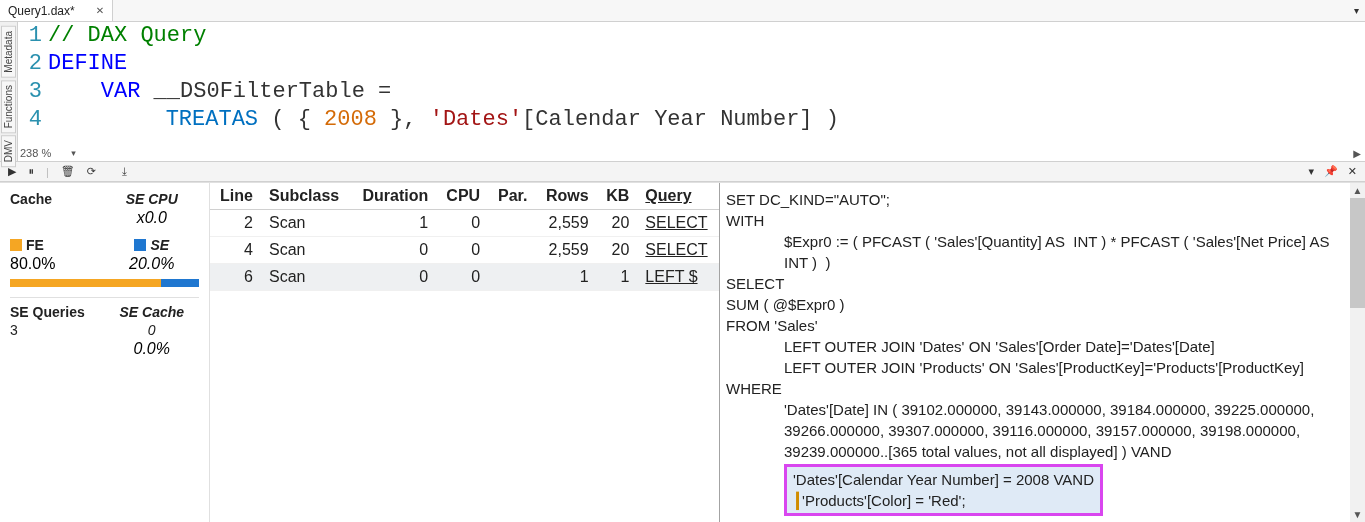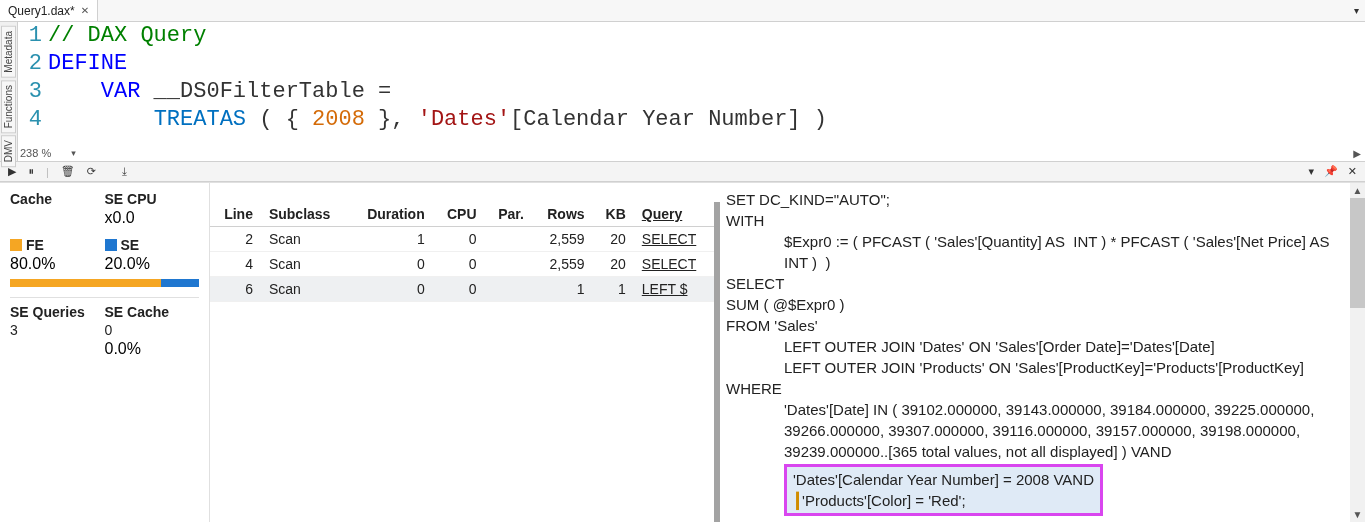--- a/index.html
+++ b/index.html
@@ -1,64 +1,64 @@
 <!DOCTYPE html>
 <html><head>
 <meta charset="utf-8">
 <style>
   * { box-sizing: border-box; margin: 0; padding: 0; }
   html, body { width: 1365px; height: 522px; font-family: "Segoe UI", Arial, sans-serif; font-size: 13px; color: #222; background: #fff; overflow: hidden; }
   .root { display: flex; flex-direction: column; width: 100%; height: 100%; }
   
   .tabstrip { height: 22px; background: #f7f7f7; border-bottom: 1px solid #d0d0d0; display: flex; align-items: stretch; position: relative; }
-  .tab { display: flex; align-items: center; padding: 0 8px; border-right: 1px solid #d0d0d0; background: #fff; font-size: 12px; gap: 6px; }
+  .tab { display: flex; align-items: center; padding: 0 8px; border-right: 1px solid #d0d0d0; background: #fff; font-size: 12px; gap: 21px; }
   .tab-close { font-size: 10px; color: #555; cursor: pointer; }
   .tabstrip-right { margin-left: auto; display: flex; align-items: center; padding: 0 6px; color: #333; font-size: 10px; }
   
   .upper { display: flex; height: 140px; border-bottom: 1px solid #d0d0d0; position: relative; }
   .siderail { width: 18px; background: #f0f0f0; border-right: 1px solid #d0d0d0; display: flex; flex-direction: column; align-items: center; padding-top: 4px; font-size: 10px; color: #444; }
   .siderail-tab { writing-mode: vertical-rl; transform: rotate(180deg); padding: 4px 1px; margin-bottom: 2px; border: 1px solid #ccc; background: #f7f7f7; cursor: pointer; }
   .editor-wrap { flex: 1; display: flex; flex-direction: column; position: relative; }
   .editor { flex: 1; display: flex; font-family: Consolas, "Courier New", monospace; font-size: 22px; line-height: 28px; overflow: hidden; }
   .gutter { width: 30px; text-align: right; color: #2b91af; padding-right: 6px; user-select: none; }
   .gutter div { height: 28px; }
   .code { flex: 1; white-space: pre; }
   .code div { height: 28px; }
   .tk-comment { color: #008000; }
   .tk-kw { color: #0000ff; }
-  .tk-func { color: #0070c0; }
+  .tk-func { color: #0070c0; margin-left: 12px; }
   .tk-num { color: #d46b08; }
   .tk-str { color: #a31515; }
   .tk-norm { color: #333; }
   .zoom { position: absolute; bottom: 2px; left: 2px; font-size: 11px; color: #555; display:flex; align-items:center; gap:20px;}
   .zoom .dd { font-size:9px; }
   .hscroll-arrow { position: absolute; bottom: 2px; right: 4px; color:#555; font-size:10px;}
   
   .midbar { height: 20px; background: #f4f4f4; border-bottom: 1px solid #d0d0d0; display: flex; align-items: center; padding: 0 6px; gap: 8px; font-size: 11px; color: #333; }
   .midbar .spacer { flex: 1; }
   .midbar .btn { cursor: pointer; padding: 0 2px; }
   .midbar-right { display:flex; gap:6px; align-items:center; }
   
   .lower { flex: 1; display: flex; border-top: 1px solid #e0e0e0; overflow: hidden; }
   .stats { width: 210px; border-right: 1px solid #e0e0e0; padding: 8px 10px; font-size: 14px; }
   .stats-row { display: flex; justify-content: space-between; margin-bottom: 2px; }
   .stats-cell { width: 50%; }
-  .stats-cell.right { text-align: left; }
+  .stats-cell.right { text-align: center; font-style: italic; }
   .stats-label { font-weight: 600; color: #222; }
   .stats-val { color: #222; }
   .stats-sub { color: #000000; font-size: 16px; }
   .swatch { display: inline-block; width: 12px; height: 12px; vertical-align: -1px; margin-right: 4px; }
   .sw-fe { background: #f5a623; }
   .sw-se { background: #1f77d0; }
   .bar { height: 8px; width: 100%; background: #eee; margin-top: 6px; margin-bottom: 10px; display: flex; }
   .bar .fe { background: #f5a623; }
   .bar .se { background: #1f77d0; }
   .divider { height: 1px; background: #e0e0e0; margin: 6px 0; }
   
-  .scan { width: 510px; border-right: 6px solid #a3a3a3; overflow: auto; font-size: 14px; margin-top: 19px; }
+  .scan { width: 510px; border-right: 1px solid #a3a3a3; overflow: auto; font-size: 16px; }
   .scan table { width: 100%; border-collapse: collapse; }
   .scan th, .scan td { padding: 4px 8px; text-align: right; border-bottom: 1px solid #f0f0f0; font-weight: normal; }
   .scan th { color: #222; font-weight: 600; background: #fff; border-bottom: 1px solid #d0d0d0; }
   .scan td.subclass, .scan th.subclass { text-align: left; }
   .scan td.query, .scan th.query { text-align: left; white-space: nowrap; overflow: hidden; text-decoration: underline; }
   .scan tr.sel td { background: #eef0f2; }
   
   .xmsql { flex: 1; padding: 6px 10px 6px 6px; font-size: 15px; line-height: 21px; font-family: "Segoe UI", Arial, sans-serif; color: #222; position: relative; overflow: hidden; }
   .xmsql .indent1 { padding-left: 58px; display: block; }
   .xmsql .line { white-space: pre-wrap; }

